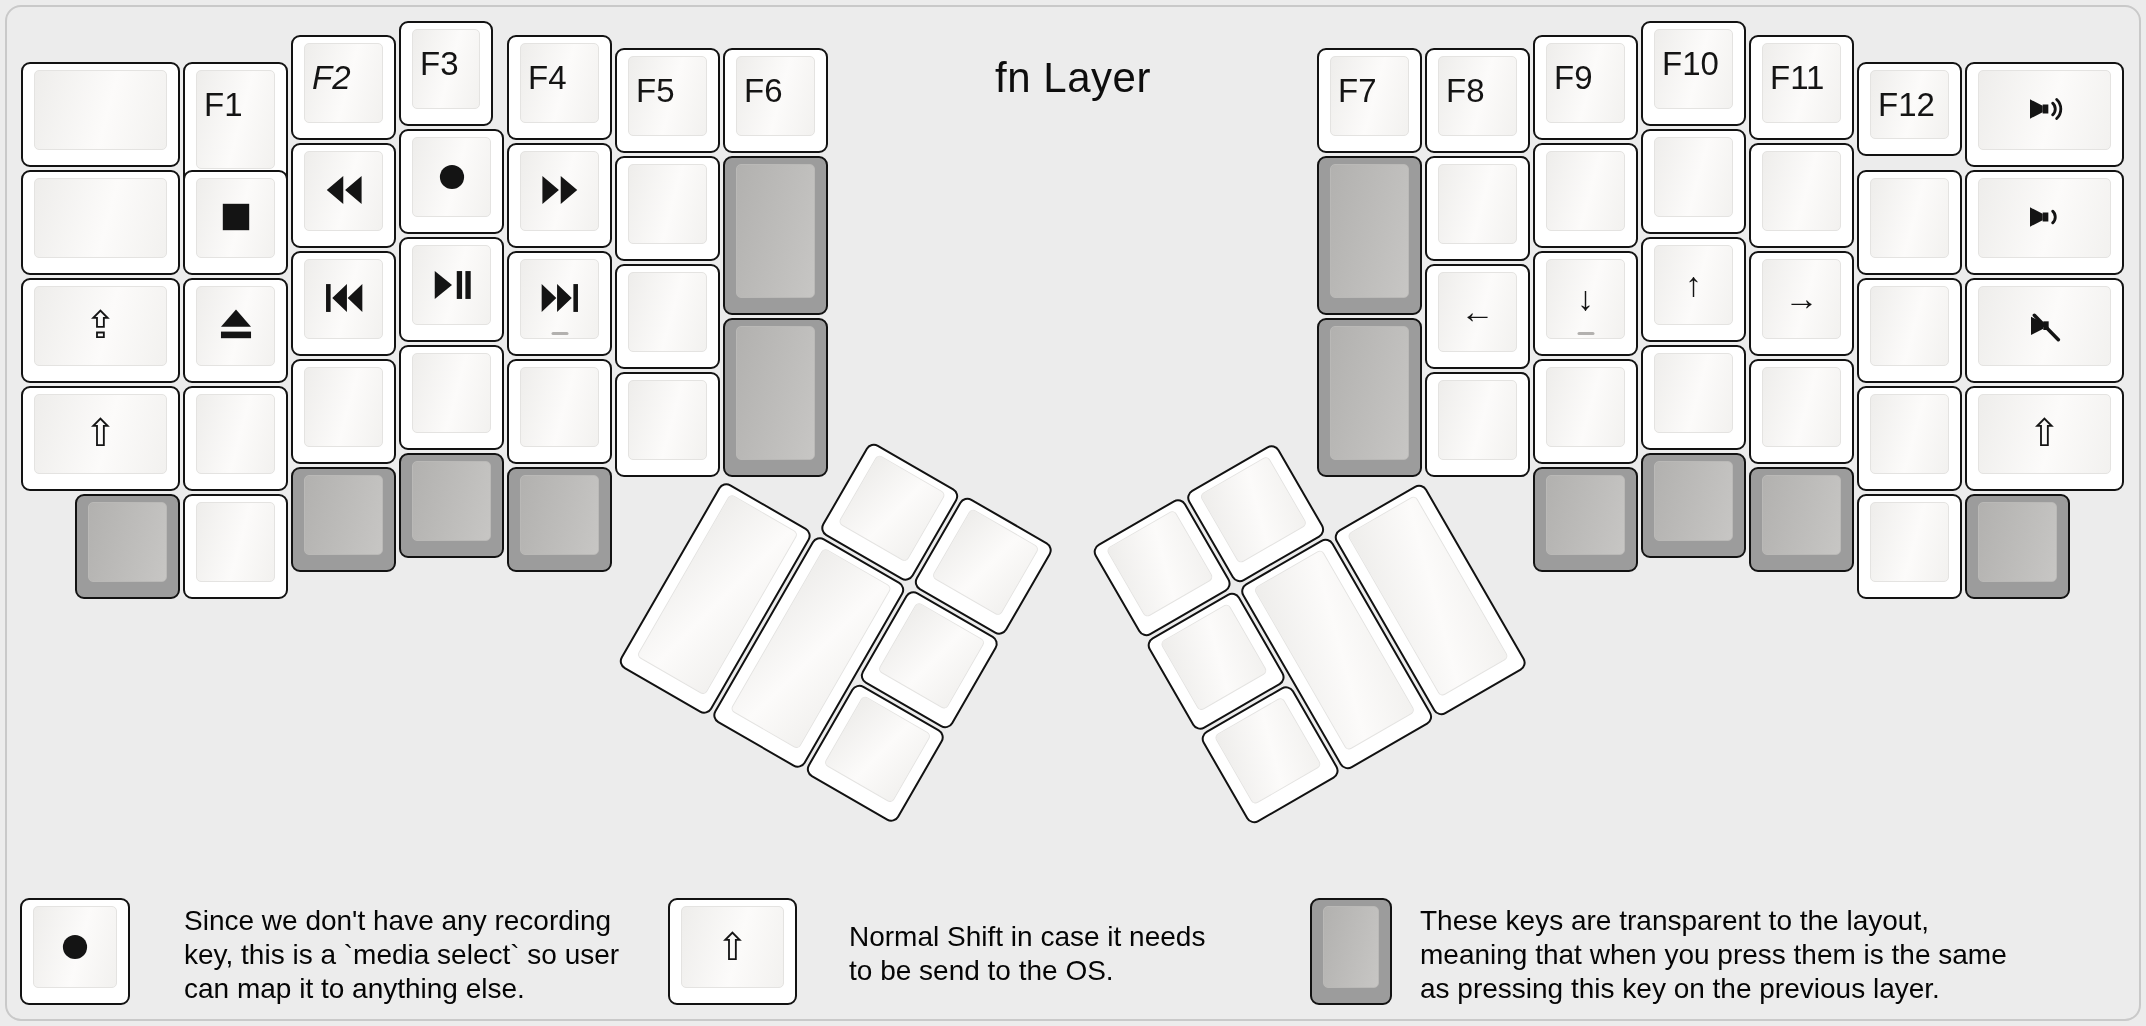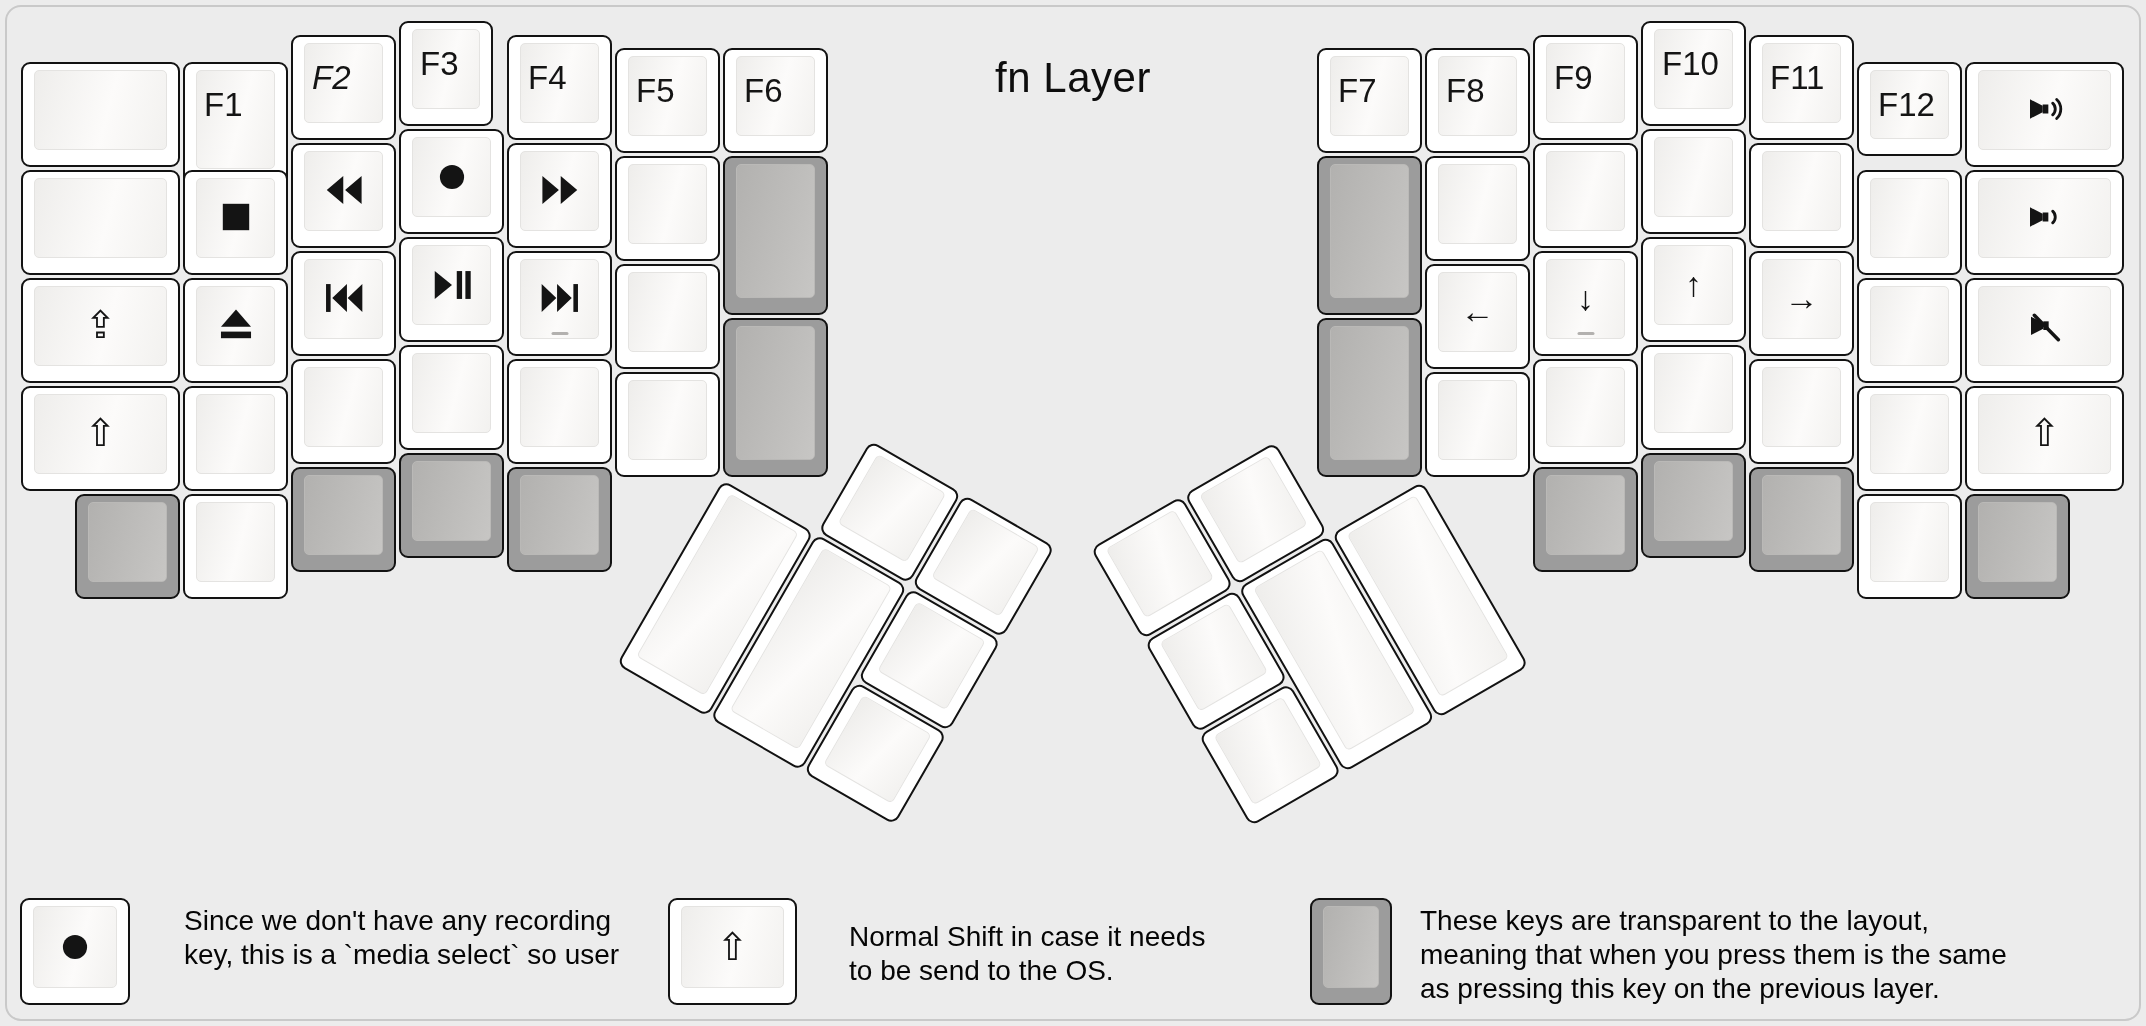--- a/index.html
+++ b/index.html
@@ -358,20 +358,21 @@
           <div class="glyph">
             <svg width="52" height="44" viewBox="0 0 24 24">
               <circle cx="12" cy="12" r="6.6" fill="#141414"></circle>
             </svg>
           </div>
         </div>
       </div>
     <div class="legend-text" id="lt0" style="left: 152px; top: 904px; margin-left: 32px;">
       <div>Since we don't have any recording</div>
       <div>key, this is a `media select` so user</div>
+      <div>can map it to anything else.</div>
     </div>
     <div id="legend-key-1">
         <div class="key w" style="left: 668px; top: 898px; width: 129px; height: 107px;">
           <div class="surf"></div>
           <div class="glyph">⇧</div>
         </div>
       </div>
     <div class="legend-text" id="lt1" style="left: 849px; top: 920px;">
       <div>Normal Shift in case it needs</div>
       <div>to be send to the OS.</div>

